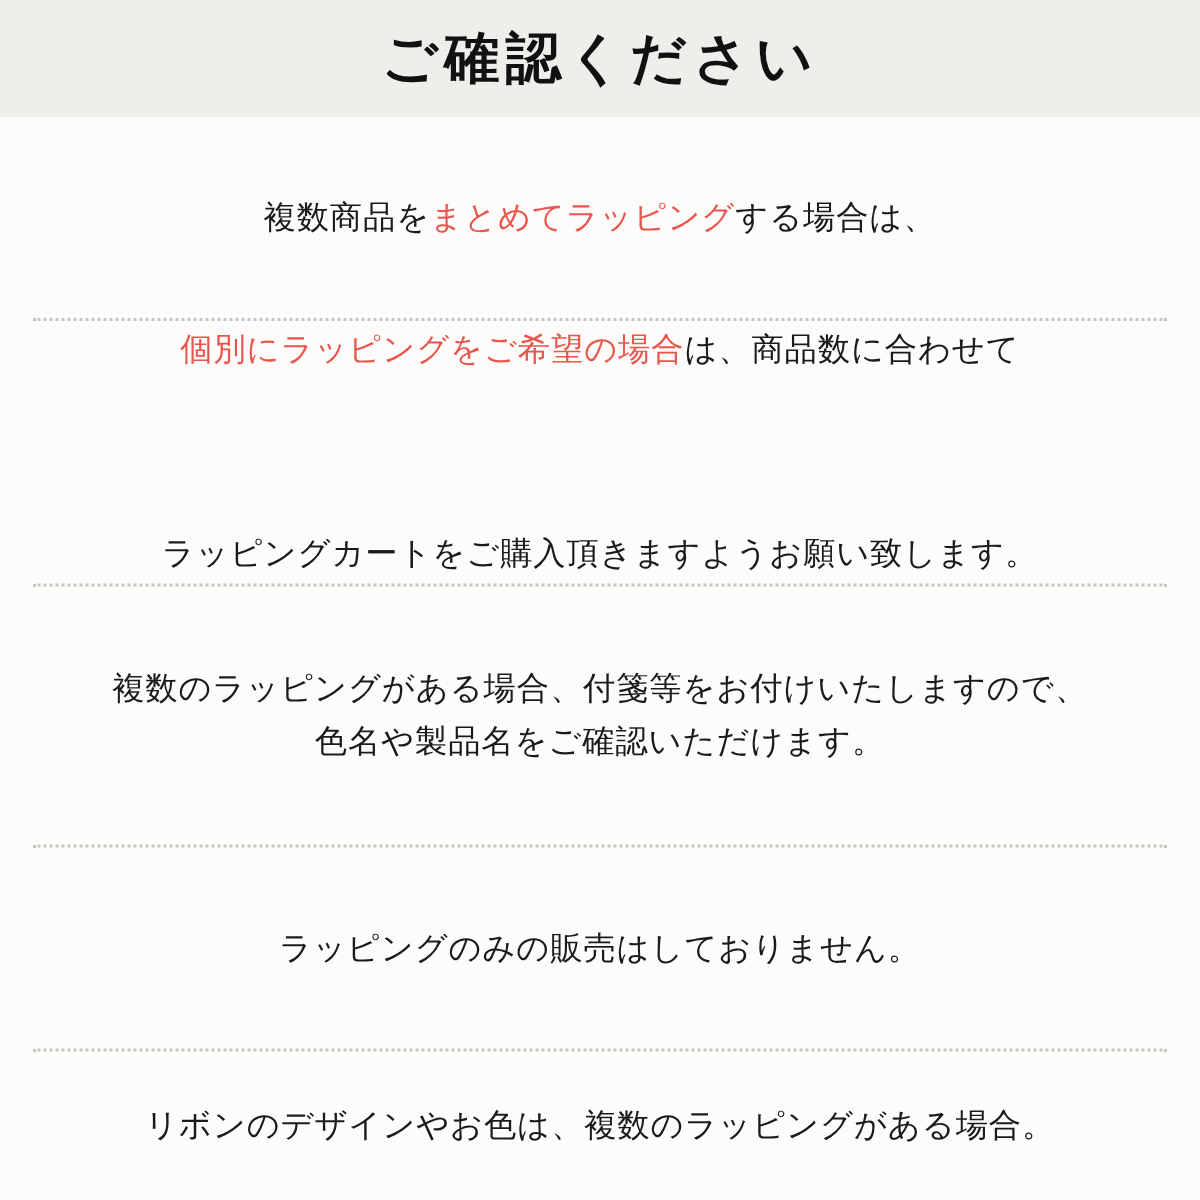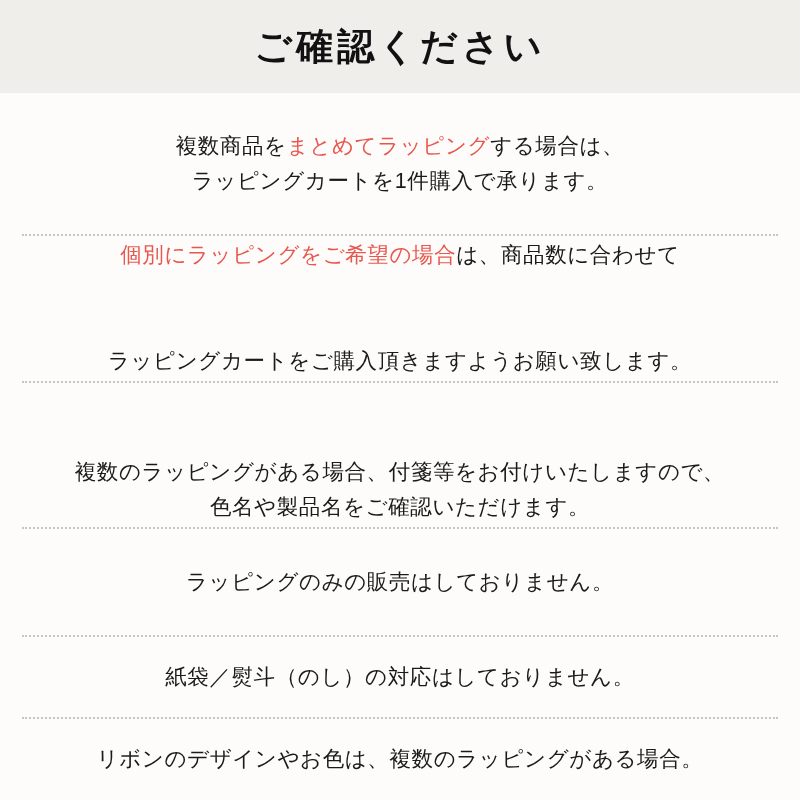--- a/index.html
+++ b/index.html
@@ -17,21 +17,21 @@
   .page {
     width: 800px;
     height: 800px;
     box-sizing: border-box;
     display: flex;
     flex-direction: column;
     background: #fdfcfa;
   }
   .header {
     background: #f0eeeb;
-    height: 93px;
+    height: 78px;
     display: flex;
     align-items: center;
     justify-content: center;
     flex: none;
   }
   .header-title {
     font-size: 37px;
     font-weight: bold;
     letter-spacing: 4px;
     color: #111111;
@@ -61,52 +61,48 @@
     line-height: 1.62;
     letter-spacing: 0.6px;
     white-space: nowrap;
     color: #1a1a1a;
   }
   .hl {
     color: #e8574e;
   }
   .sp-1 { flex-grow: 1.02; }
   .sp-2 { flex-grow: 1.08; justify-content: space-between; }
-  .sp-3 { flex-grow: 1.06; justify-content: flex-end; }
+  .sp-3 { flex-grow: 1.06; }
   .sp-4 { flex-grow: 1.02; }
   .sp-5 { flex-grow: 1.10; }
   .sp-6 { flex-grow: 0.62; }
   .sp-7 { flex-grow: 0.64; }
 </style>
 </head>
 <body>
 
 <div class="page">
 
   <div class="header" style="background: rgb(240, 238, 235);">
     <div class="header-title">ご確認ください</div>
   </div>
 
   <div class="notice-list">
     <div class="notice-item sp-1">
         <div class="line"><span>複数商品を</span><span class="hl" style="color: rgb(232, 87, 78);">まとめてラッピング</span><span>する場合は、</span></div>
-        <div class="line"><span>ラッピングカートを1件購入で承ります。</span></div>
       </div>
     <div class="notice-item sp-2">
         <div class="line"><span class="hl" style="color: rgb(232, 87, 78);">個別にラッピングをご希望の場合</span><span>は、商品数に合わせて</span></div>
         <div class="line"><span>ラッピングカートをご購入頂きますようお願い致します。</span></div>
       </div>
     <div class="notice-item sp-3">
         <div class="line"><span>複数のラッピングがある場合、付箋等をお付けいたしますので、</span></div>
         <div class="line"><span>色名や製品名をご確認いただけます。</span></div>
       </div>
     <div class="notice-item sp-4">
         <div class="line"><span>ラッピングのみの販売はしておりません。</span></div>
       </div>
-    <div class="notice-item sp-6">
-        <div class="line"><span>紙袋／熨斗（のし）の対応はしておりません。</span></div>
-      </div>
     <div class="notice-item sp-7">
         <div class="line"><span>リボンのデザインやお色は、複数のラッピングがある場合。</span></div>
       </div>
   </div>
 
 </div>
 
 </body></html>

